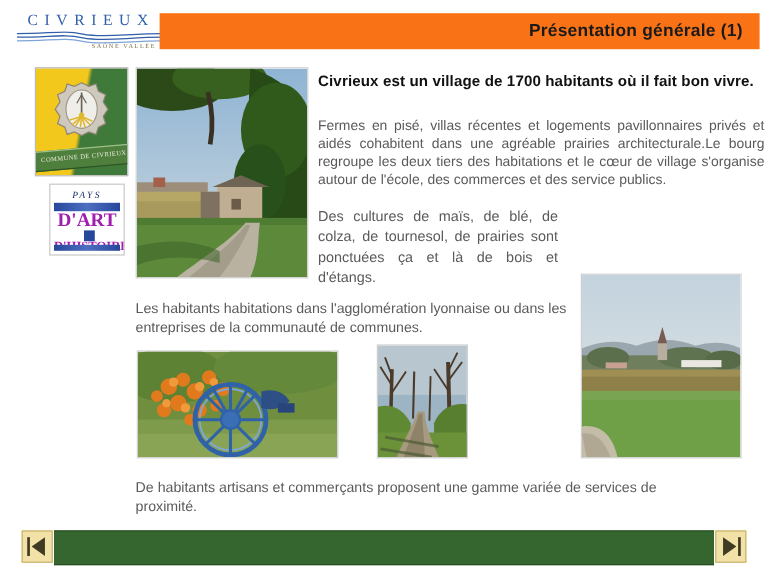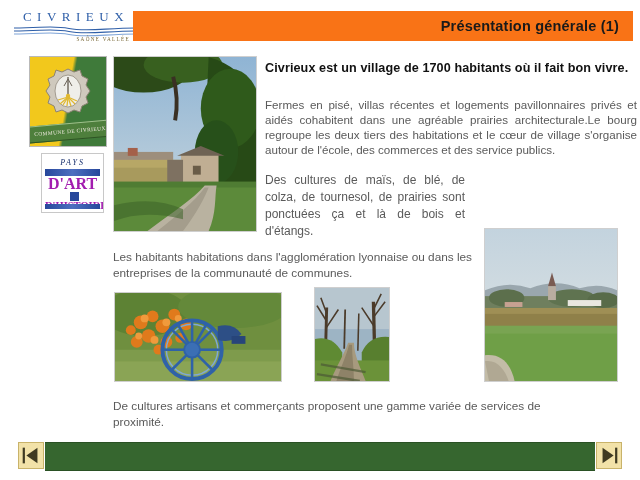--- a/index.html
+++ b/index.html
@@ -417,21 +417,21 @@
       <path d="M6 78 L52 86"></path>
         <path d="M2 88 L46 95"></path>
     </g>
   </svg>
 </div>
 
 <div class="txt lead">Civrieux est un village de 1700  habitants où il fait bon vivre.</div>
 <div class="txt para-main">Fermes en pisé, villas récentes et logements pavillonnaires privés et aidés cohabitent dans une agréable prairies architecturale.Le bourg regroupe les deux tiers des habitations et le cœur de village s'organise autour de l'école, des commerces et des service publics.</div>
 <div class="txt para-crops">Des cultures de maïs, de blé, de colza, de tournesol, de prairies sont ponctuées ça et là de bois et d'étangs.</div>
 <div class="txt para-work">Les habitants habitations dans l'agglomération lyonnaise ou dans les entreprises de la communauté de communes.</div>
-<div class="txt para-crafts">De cultures  artisans et commerçants proposent une gamme variée de services de proximité.</div>
+<div class="txt para-crafts">De habitants  artisans et commerçants proposent une gamme variée de services de proximité.</div>
 
 <div class="navbar">
   <div class="nav-btn nav-prev" title="Diapositive précédente">
     <svg viewBox="0 0 26 27">
       <rect x="4" y="5" width="2.4" height="17" fill="#3f3a22"></rect>
       <path d="M20 5 L20 22 L8 13.5 Z" fill="#3f3a22"></path>
     </svg>
   </div>
   <div class="nav-track"></div>
   <div class="nav-btn nav-next" title="Diapositive suivante">

